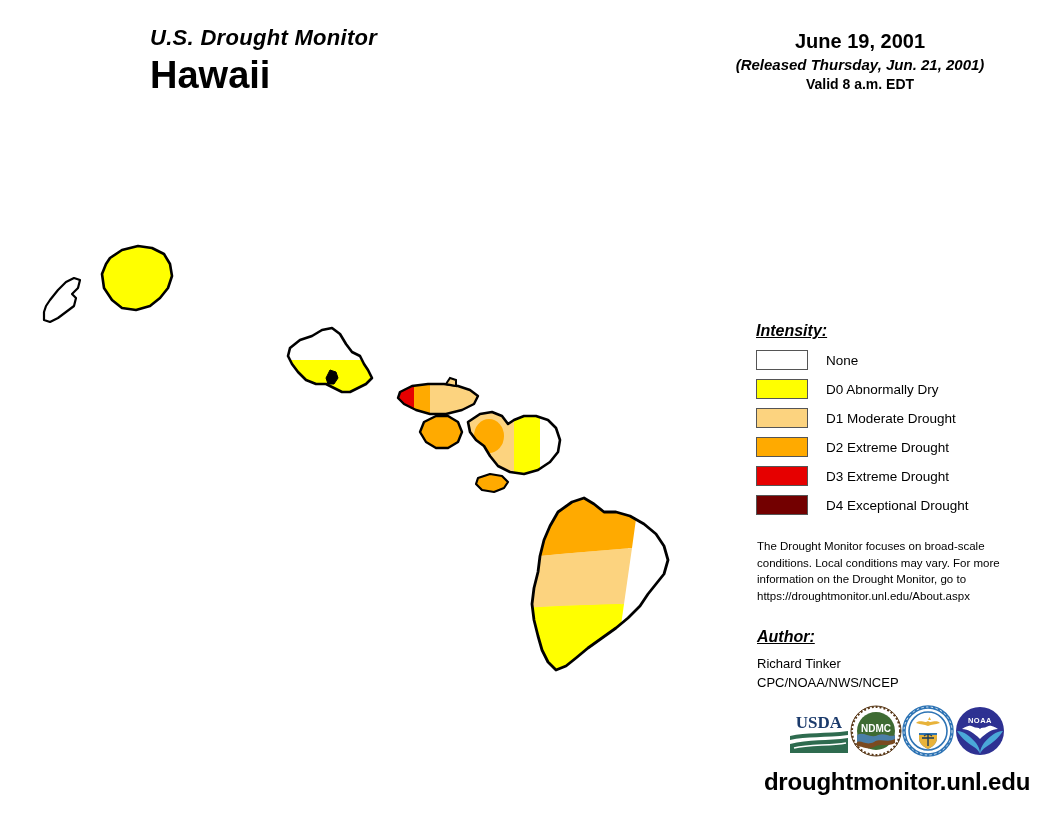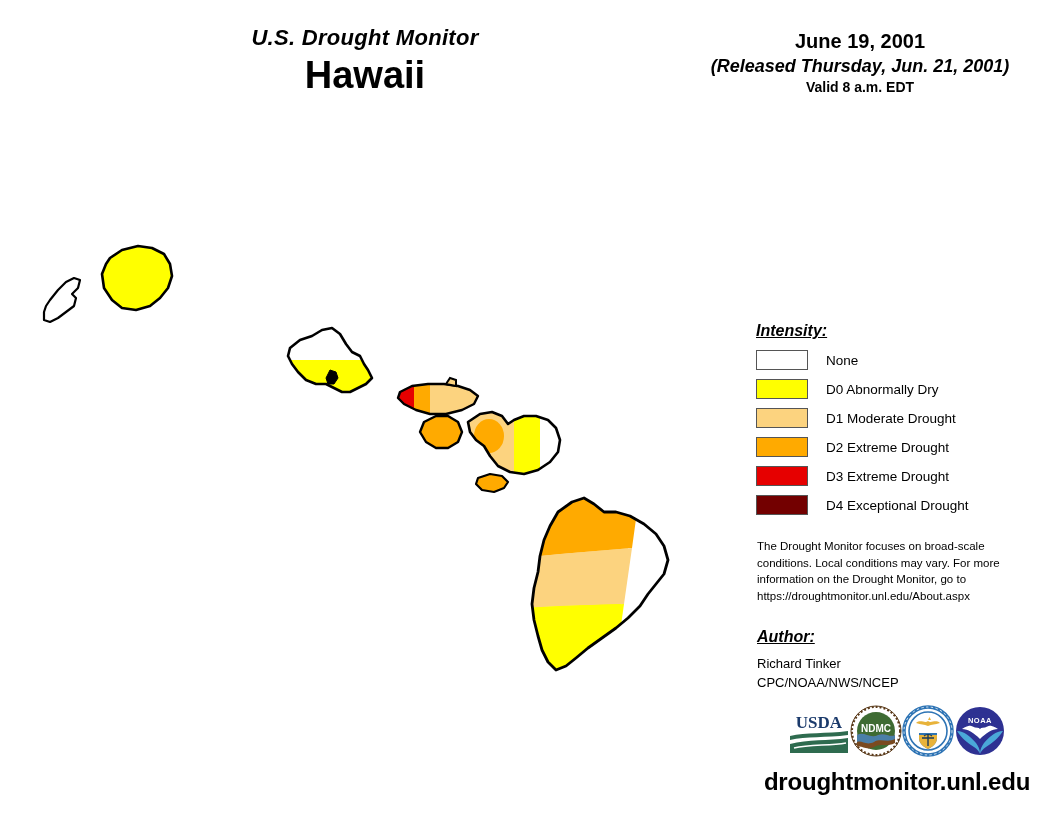--- a/index.html
+++ b/index.html
@@ -15,21 +15,21 @@
     color: #000000;
     overflow: hidden;
   }
 
   
   #title-block {
     position: absolute;
     left: 150px;
     top: 26px;
     width: 430px;
-    text-align: center;
+    text-align: left;
   }
   #dm-title {
     font-size: 22px;
     font-weight: bold;
     font-style: italic;
     letter-spacing: 0.3px;
     line-height: 1.1;
   }
   #state-title {
     font-size: 38px;
@@ -44,21 +44,21 @@
     top: 30px;
     width: 320px;
     text-align: center;
   }
   #date-main {
     font-size: 20px;
     font-weight: bold;
     line-height: 1.1;
   }
   #date-released {
-    font-size: 18px;
+    font-size: 15px;
     font-weight: bold;
     font-style: italic;
     margin-top: 5px;
     line-height: 1.1;
   }
   #date-valid {
     font-size: 14px;
     font-weight: bold;
     margin-top: 3px;
     line-height: 1.1;

